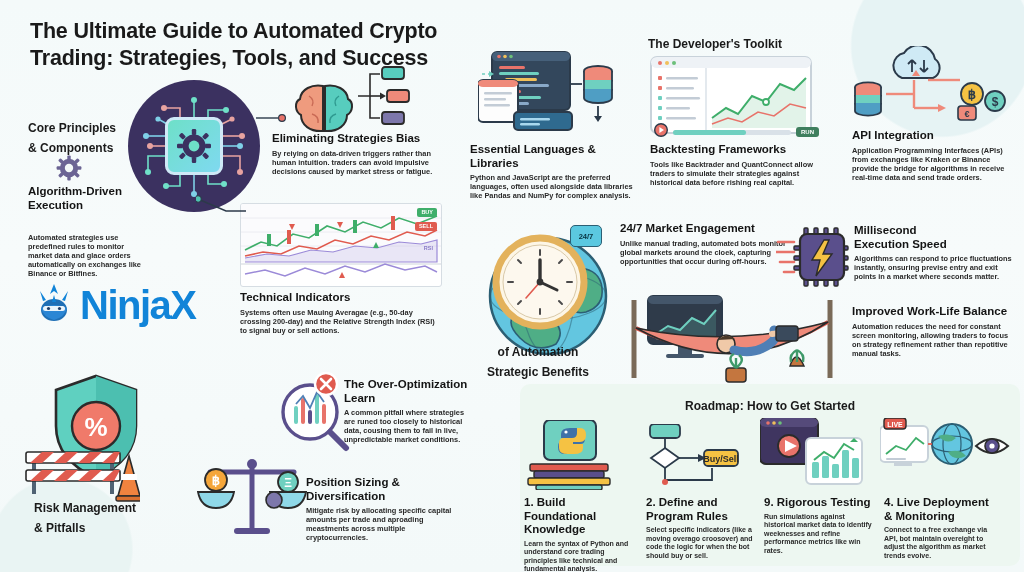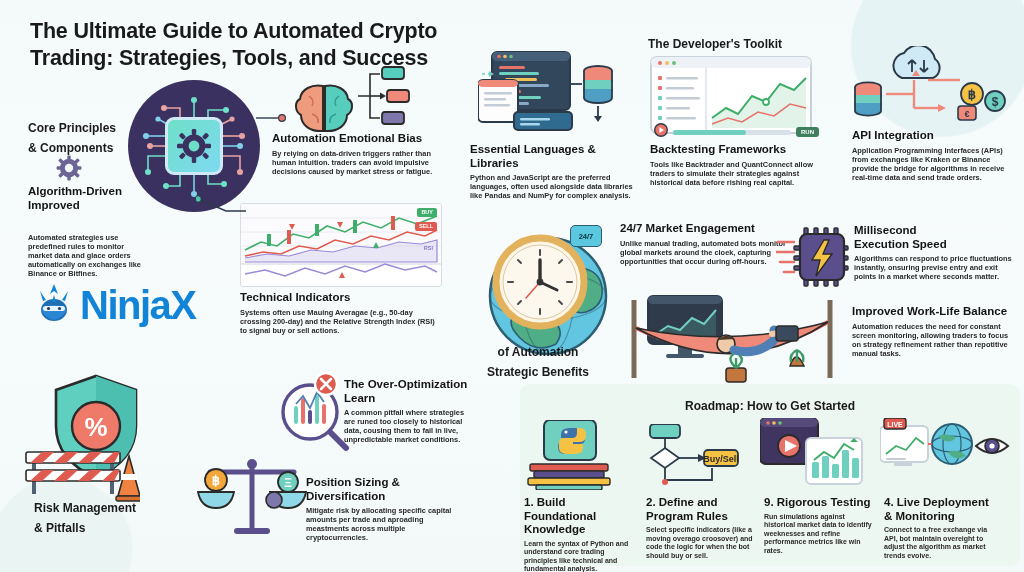--- a/index.html
+++ b/index.html
@@ -144,21 +144,21 @@
   </div>
 
   <div class="abs" style="left:256px;top:106px;width:36px;height:20px;">
     <svg width="36" height="20" viewBox="0 0 36 20">
       <path d="M0 12 H22" stroke="#2c3a4a" stroke-width="1.4" fill="none"></path>
       <circle cx="26" cy="12" r="3.4" fill="#e8736a" stroke="#2c3a4a" stroke-width="1.2"></circle>
     </svg>
   </div>
 
   <div class="abs" style="left:28px;top:185px;width:120px;">
-    <div class="itemhead big">Algorithm-Driven Improved</div>
+    <div class="itemhead big">Algorithm-Driven Execution</div>
     <div class="body" style="margin-top:21px;">Automated strategies use predefined rules to monitor market data and glace orders automatically on exchanges like Binance or Bitfines.</div>
   </div>
 
   <div class="abs" style="left:292px;top:82px;width:64px;height:54px;">
     <svg width="64" height="54" viewBox="0 0 64 54">
       <path d="M31 4 C20 2 9 7 8 17 C2 20 3 30 9 33 C9 43 18 50 31 49 Z" fill="#ef9b7e" stroke="#2b2b2b" stroke-width="2"></path>
       <path d="M33 4 C44 2 55 7 56 17 C62 20 61 30 55 33 C55 43 46 50 33 49 Z" fill="#57cdbe" stroke="#2b2b2b" stroke-width="2"></path>
       <path d="M32 4 V49" stroke="#2b2b2b" stroke-width="1.6"></path>
       <path d="M17 14 q6 4 3 10 M20 32 q7 2 6 9" stroke="#c96a55" stroke-width="1.4" fill="none"></path>
       <path d="M47 14 q-6 4 -3 10 M44 32 q-7 2 -6 9" stroke="#2f9a90" stroke-width="1.4" fill="none"></path>
@@ -170,21 +170,21 @@
       <path d="M2 30 H14 V8 H24" stroke="#2b2b2b" stroke-width="1.6" fill="none"></path>
       <rect x="26" y="1" width="22" height="12" rx="3" fill="#57cdbe" stroke="#2b2b2b" stroke-width="1.8"></rect>
       <path d="M14 30 H24" stroke="#2b2b2b" stroke-width="1.6" fill="none"></path>
       <polygon points="24,26.5 30,30 24,33.5" fill="#2b2b2b"></polygon>
       <rect x="31" y="24" width="22" height="12" rx="3" fill="#ef8a7a" stroke="#2b2b2b" stroke-width="1.8"></rect>
       <path d="M14 30 V52 H24" stroke="#2b2b2b" stroke-width="1.6" fill="none"></path>
       <rect x="26" y="46" width="22" height="12" rx="3" fill="#7d77ab" stroke="#2b2b2b" stroke-width="1.8"></rect>
     </svg>
   </div>
   <div class="abs" style="left:272px;top:132px;width:165px;">
-    <div class="itemhead big">Automation Emotional Bias</div>
+    <div class="itemhead big">Eliminating Strategies Bias</div>
     <div class="body" style="margin-top:3px;">By reiying on data-driven triggers rather than human intuition. traders can avoid impulsive decisions caused by market stress or fatigue.</div>
   </div>
 
   <div class="chartcard">
     <svg width="200" height="82" viewBox="0 0 200 82">
       <rect x="0" y="0" width="200" height="58" fill="#fbfbfd"></rect>
       <g stroke="#ececf2" stroke-width="1">
         <line x1="0" y1="14" x2="200" y2="14"></line>
           <line x1="0" y1="28" x2="200" y2="28"></line>
         <line x1="0" y1="42" x2="200" y2="42"></line>

